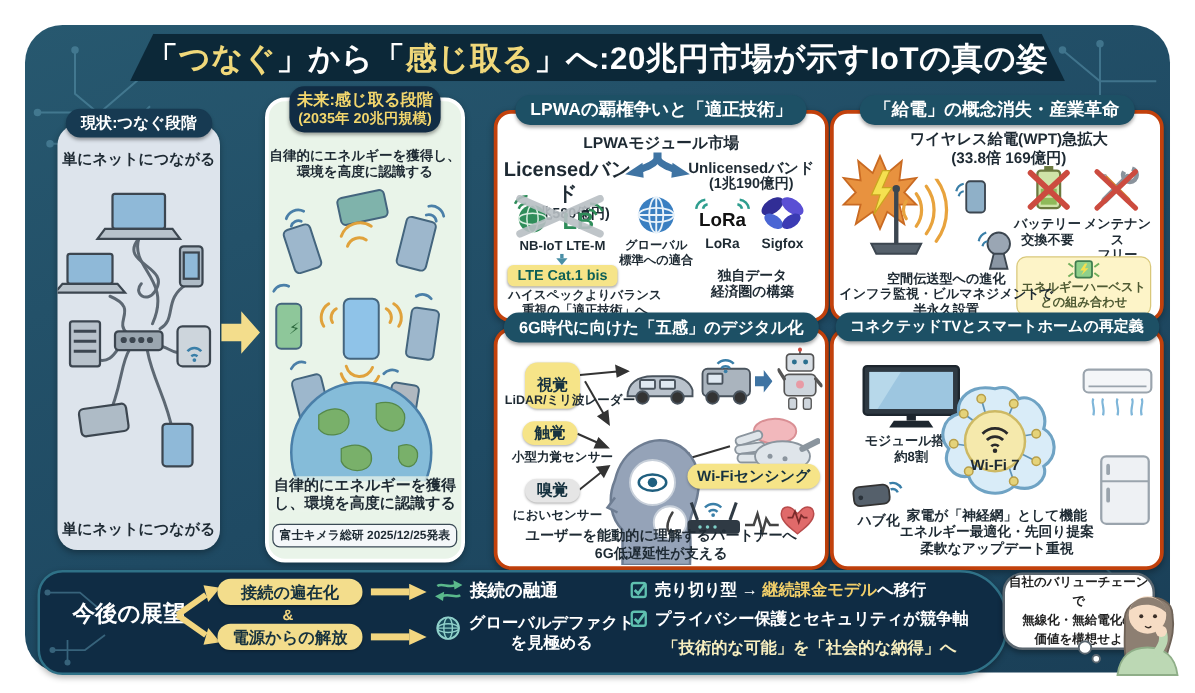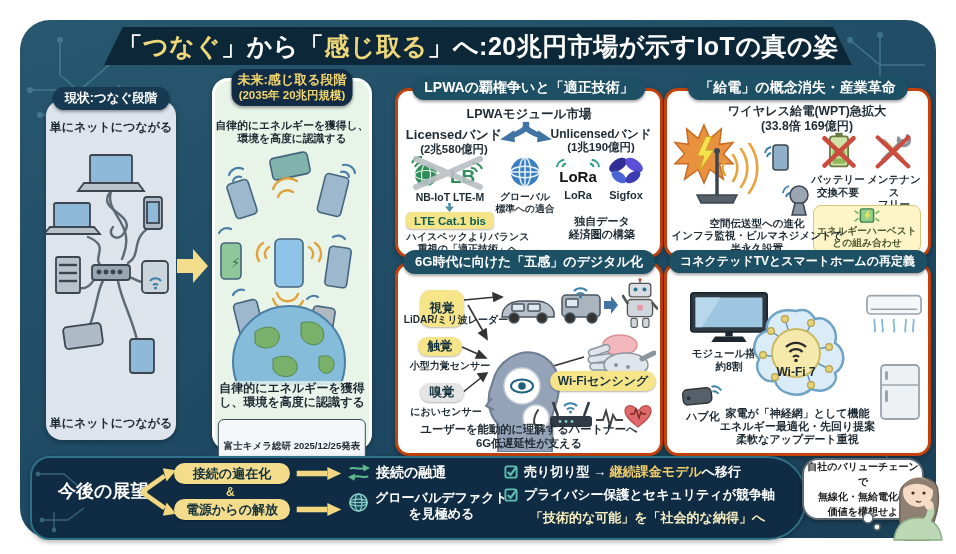--- a/index.html
+++ b/index.html
@@ -23,21 +23,21 @@
   .ypill{background:#f3dd8c;color:#16323f;font-weight:bold;border-radius:12px;
          display:flex;align-items:center;justify-content:center;box-shadow:0 1px 2px rgba(0,0,0,.3);}
   .txt{line-height:1.2;}
   .outlook{position:absolute;left:30px;top:456px;width:772px;height:80px;background:#0f2c44;
            border:2px solid #2f7187;border-radius:20px 38px 38px 20px;box-shadow:0 2px 5px rgba(0,0,0,.3);}
   .check{display:flex;gap:6px;align-items:center;color:#fff;font-weight:bold;font-size:13px;}
   .bubble{position:absolute;left:802px;top:458px;width:118px;height:58px;background:#fff;border:2px solid #5b6770;
           border-radius:16px;display:flex;align-items:center;justify-content:center;text-align:center;
           font-size:10px;font-weight:bold;line-height:1.5;color:#222;box-shadow:0 2px 4px rgba(0,0,0,.3);}
   .srcpill{background:#f4f7f9;border:1.5px solid #3a4a55;border-radius:6px;color:#1e2a33;
-           font-size:9.5px;font-weight:bold;padding:20px 5px;white-space:nowrap;}
+           font-size:9.5px;font-weight:bold;padding:2px 5px;white-space:nowrap;}
   svg{display:block;}
 </style>
 </head>
 <body>
 
 <div class="frame">
   <div class="board">
     <svg width="916" height="518" style="position:absolute;left:0;top:0;opacity:.5;">
       <g stroke="#5f9ab2" stroke-width="1.6" fill="none">
         <path d="M10,70 L60,70 L95,40 L170,40"></path>
@@ -183,21 +183,21 @@
     <div class="pill-h" style="top:-15px;font-size:14px;">LPWAの覇権争いと「適正技術」</div>
     <div class="abs center b" style="left:0;top:15px;width:100%;font-size:12.5px;">LPWAモジュール市場</div>
     <svg class="abs" viewBox="0 0 60 26" style="left:100px;top:30px;width:56px;height:24px;">
       <path d="M30,1 L30,9" stroke="#3f74a3" stroke-width="7"></path>
       <path d="M30,7 C26,12 20,14 14,16" stroke="#3f74a3" stroke-width="6" fill="none"></path>
       <polygon points="17,10 2,20 18,23" fill="#3f74a3"></polygon>
       <path d="M30,7 C34,12 40,14 46,16" stroke="#3f74a3" stroke-width="6" fill="none"></path>
       <polygon points="43,10 58,20 42,23" fill="#3f74a3"></polygon>
     </svg>
     <div class="abs center txt" style="left:0;top:36px;width:112px;">
-      <div class="b" style="font-size:13px;">Licensedバンド</div>
+      <div class="b" style="font-size:16px;">Licensedバンド</div>
       <div class="b" style="font-size:11.5px;">(2兆580億円)</div>
     </div>
     <div class="abs center txt" style="right:0;top:36px;width:118px;">
       <div class="b" style="font-size:12px;">Unlicensedバンド</div>
       <div class="b" style="font-size:11.5px;">(1兆190億円)</div>
     </div>
     <svg class="abs" viewBox="0 0 76 38" style="left:12px;top:62px;width:76px;height:38px;">
       <circle cx="16" cy="22" r="11" fill="#2f8d5a"></circle>
       <g stroke="#d8eee0" stroke-width="1.2" fill="none">
           <ellipse cx="16" cy="22" rx="11" ry="4.5"></ellipse>

